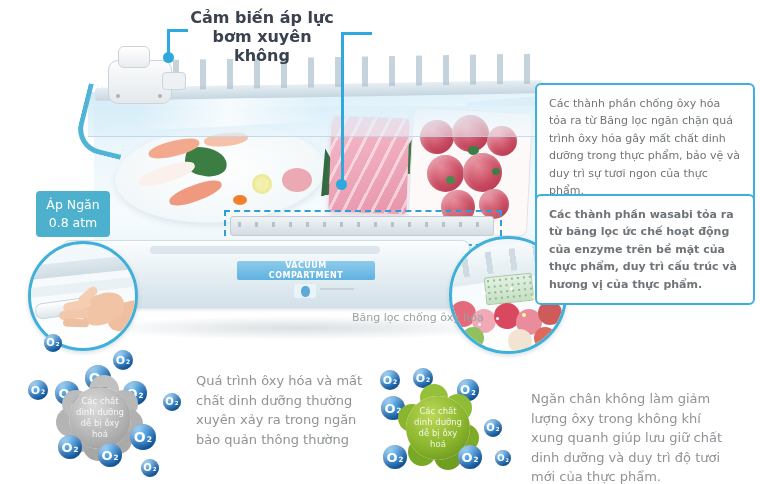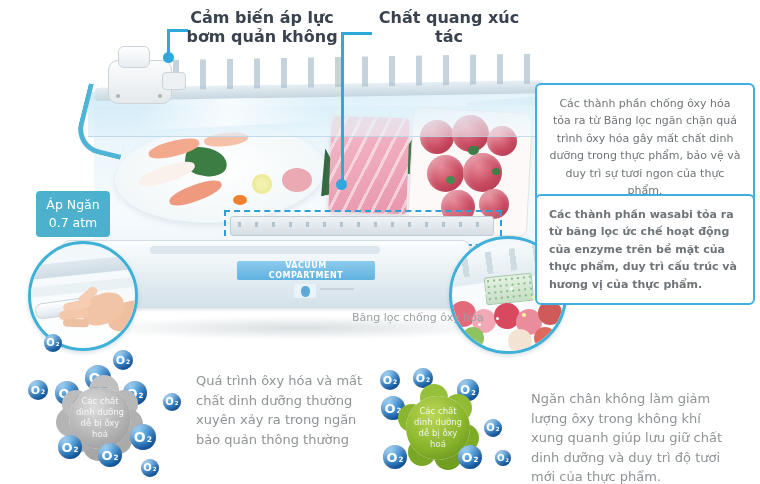--- a/index.html
+++ b/index.html
@@ -130,29 +130,28 @@
   <div class="lead" style="left:168px;top:29px;width:20px;height:2.5px;"></div>
   <div class="lead" style="left:167px;top:29px;width:2.5px;height:27px;"></div>
   <div class="lead-dot" style="left:163px;top:52px;"></div>
 
   <div class="lead" style="left:341px;top:32px;width:31px;height:2.5px;"></div>
   <div class="lead" style="left:341px;top:32px;width:2.5px;height:150px;"></div>
   <div class="lead-dot" style="left:336px;top:179px;"></div>
 
   <div class="call-heading" style="left:182px;top:9px;width:160px;text-align:center;">
     <div>Cảm biến áp lực</div>
-    <div>bơm quản không</div>
+    <div>bơm xuyên không</div>
   </div>
   <div class="call-heading" style="left:368px;top:9px;width:162px;">
-    <div>Chất quang xúc tác</div>
   </div>
 
   <div class="pressure">
     <div>Áp Ngăn</div>
-    <div>0.7 atm</div>
+    <div>0.8 atm</div>
   </div>
 
   <div class="callout-circle" style="left:28px;top:241px;width:104px;height:104px;">
     <div class="abs" style="left:-10px;top:16px;width:130px;height:14px;background:linear-gradient(#dfe8ee,#cfdce4);transform:rotate(-6deg);"></div>
     <div class="abs" style="left:-10px;top:38px;width:130px;height:10px;background:#eaf1f5;transform:rotate(-6deg);"></div>
     <div class="abs" style="left:4px;top:55px;width:72px;height:14px;border-radius:7px;background:linear-gradient(#ffffff,#dde6ec);border:1px solid #c8d4da;transform:rotate(-8deg);"></div>
     <div class="abs" style="left:76px;top:58px;width:42px;height:28px;border-radius:40%;background:#f0bfa0;transform:rotate(-15deg);"></div>
     <div class="abs" style="left:50px;top:50px;width:44px;height:30px;border-radius:45%;background:#f2c4a6;transform:rotate(-20deg);"></div>
     <div class="abs" style="left:32px;top:57px;width:28px;height:9px;border-radius:5px;background:#f5cdb2;transform:rotate(-12deg);"></div>
     <div class="abs" style="left:28px;top:66px;width:30px;height:9px;border-radius:5px;background:#f2c7aa;transform:rotate(-6deg);"></div>
@@ -177,21 +176,21 @@
     <div class="abs" style="left:30px;top:52px;width:4px;height:4px;border-radius:50%;background:#fff;"></div>
     <div class="abs" style="left:58px;top:48px;width:3px;height:3px;border-radius:50%;background:#fff;"></div>
     <div class="abs" style="left:80px;top:56px;width:4px;height:4px;border-radius:50%;background:#fdf3a0;"></div>
     <div class="abs" style="left:44px;top:78px;width:3px;height:3px;border-radius:50%;background:#fff;"></div>
     <div class="abs" style="left:70px;top:74px;width:4px;height:4px;border-radius:50%;background:#fdf3a0;"></div>
     <div class="abs" style="left:26px;top:84px;width:3px;height:3px;border-radius:50%;background:#fff;"></div>
   </div>
 
   <div class="small-caption" style="left:352px;top:311px;">Băng lọc chống ôxy hóa</div>
 
-  <div class="info-box" style="top:83px;text-align:center;">Các thành phần chống ôxy hóa tỏa ra từ Băng lọc ngăn chặn quá trình ôxy hóa gây mất chất dinh dưỡng trong thực phẩm, bảo vệ và duy trì sự tươi ngon của thực phẩm.</div>
+  <div class="info-box" style="top:83px;">Các thành phần chống ôxy hóa tỏa ra từ Băng lọc ngăn chặn quá trình ôxy hóa gây mất chất dinh dưỡng trong thực phẩm, bảo vệ và duy trì sự tươi ngon của thực phẩm.</div>
   <div class="info-box" style="top:194px;font-weight:bold;">Các thành phần wasabi tỏa ra từ băng lọc ức chế hoạt động của enzyme trên bề mặt của thực phẩm, duy trì cấu trúc và hương vị của thực phẩm.</div>
 
   <div class="o2" style="left:44px;top:334px;width:18px;height:18px;font-size:10px;">
       <span>O</span>
       <sub>2</sub>
     </div>
   <div class="o2" style="left:113px;top:350px;width:20px;height:20px;font-size:11px;">
       <span>O</span>
       <sub>2</sub>
     </div>

